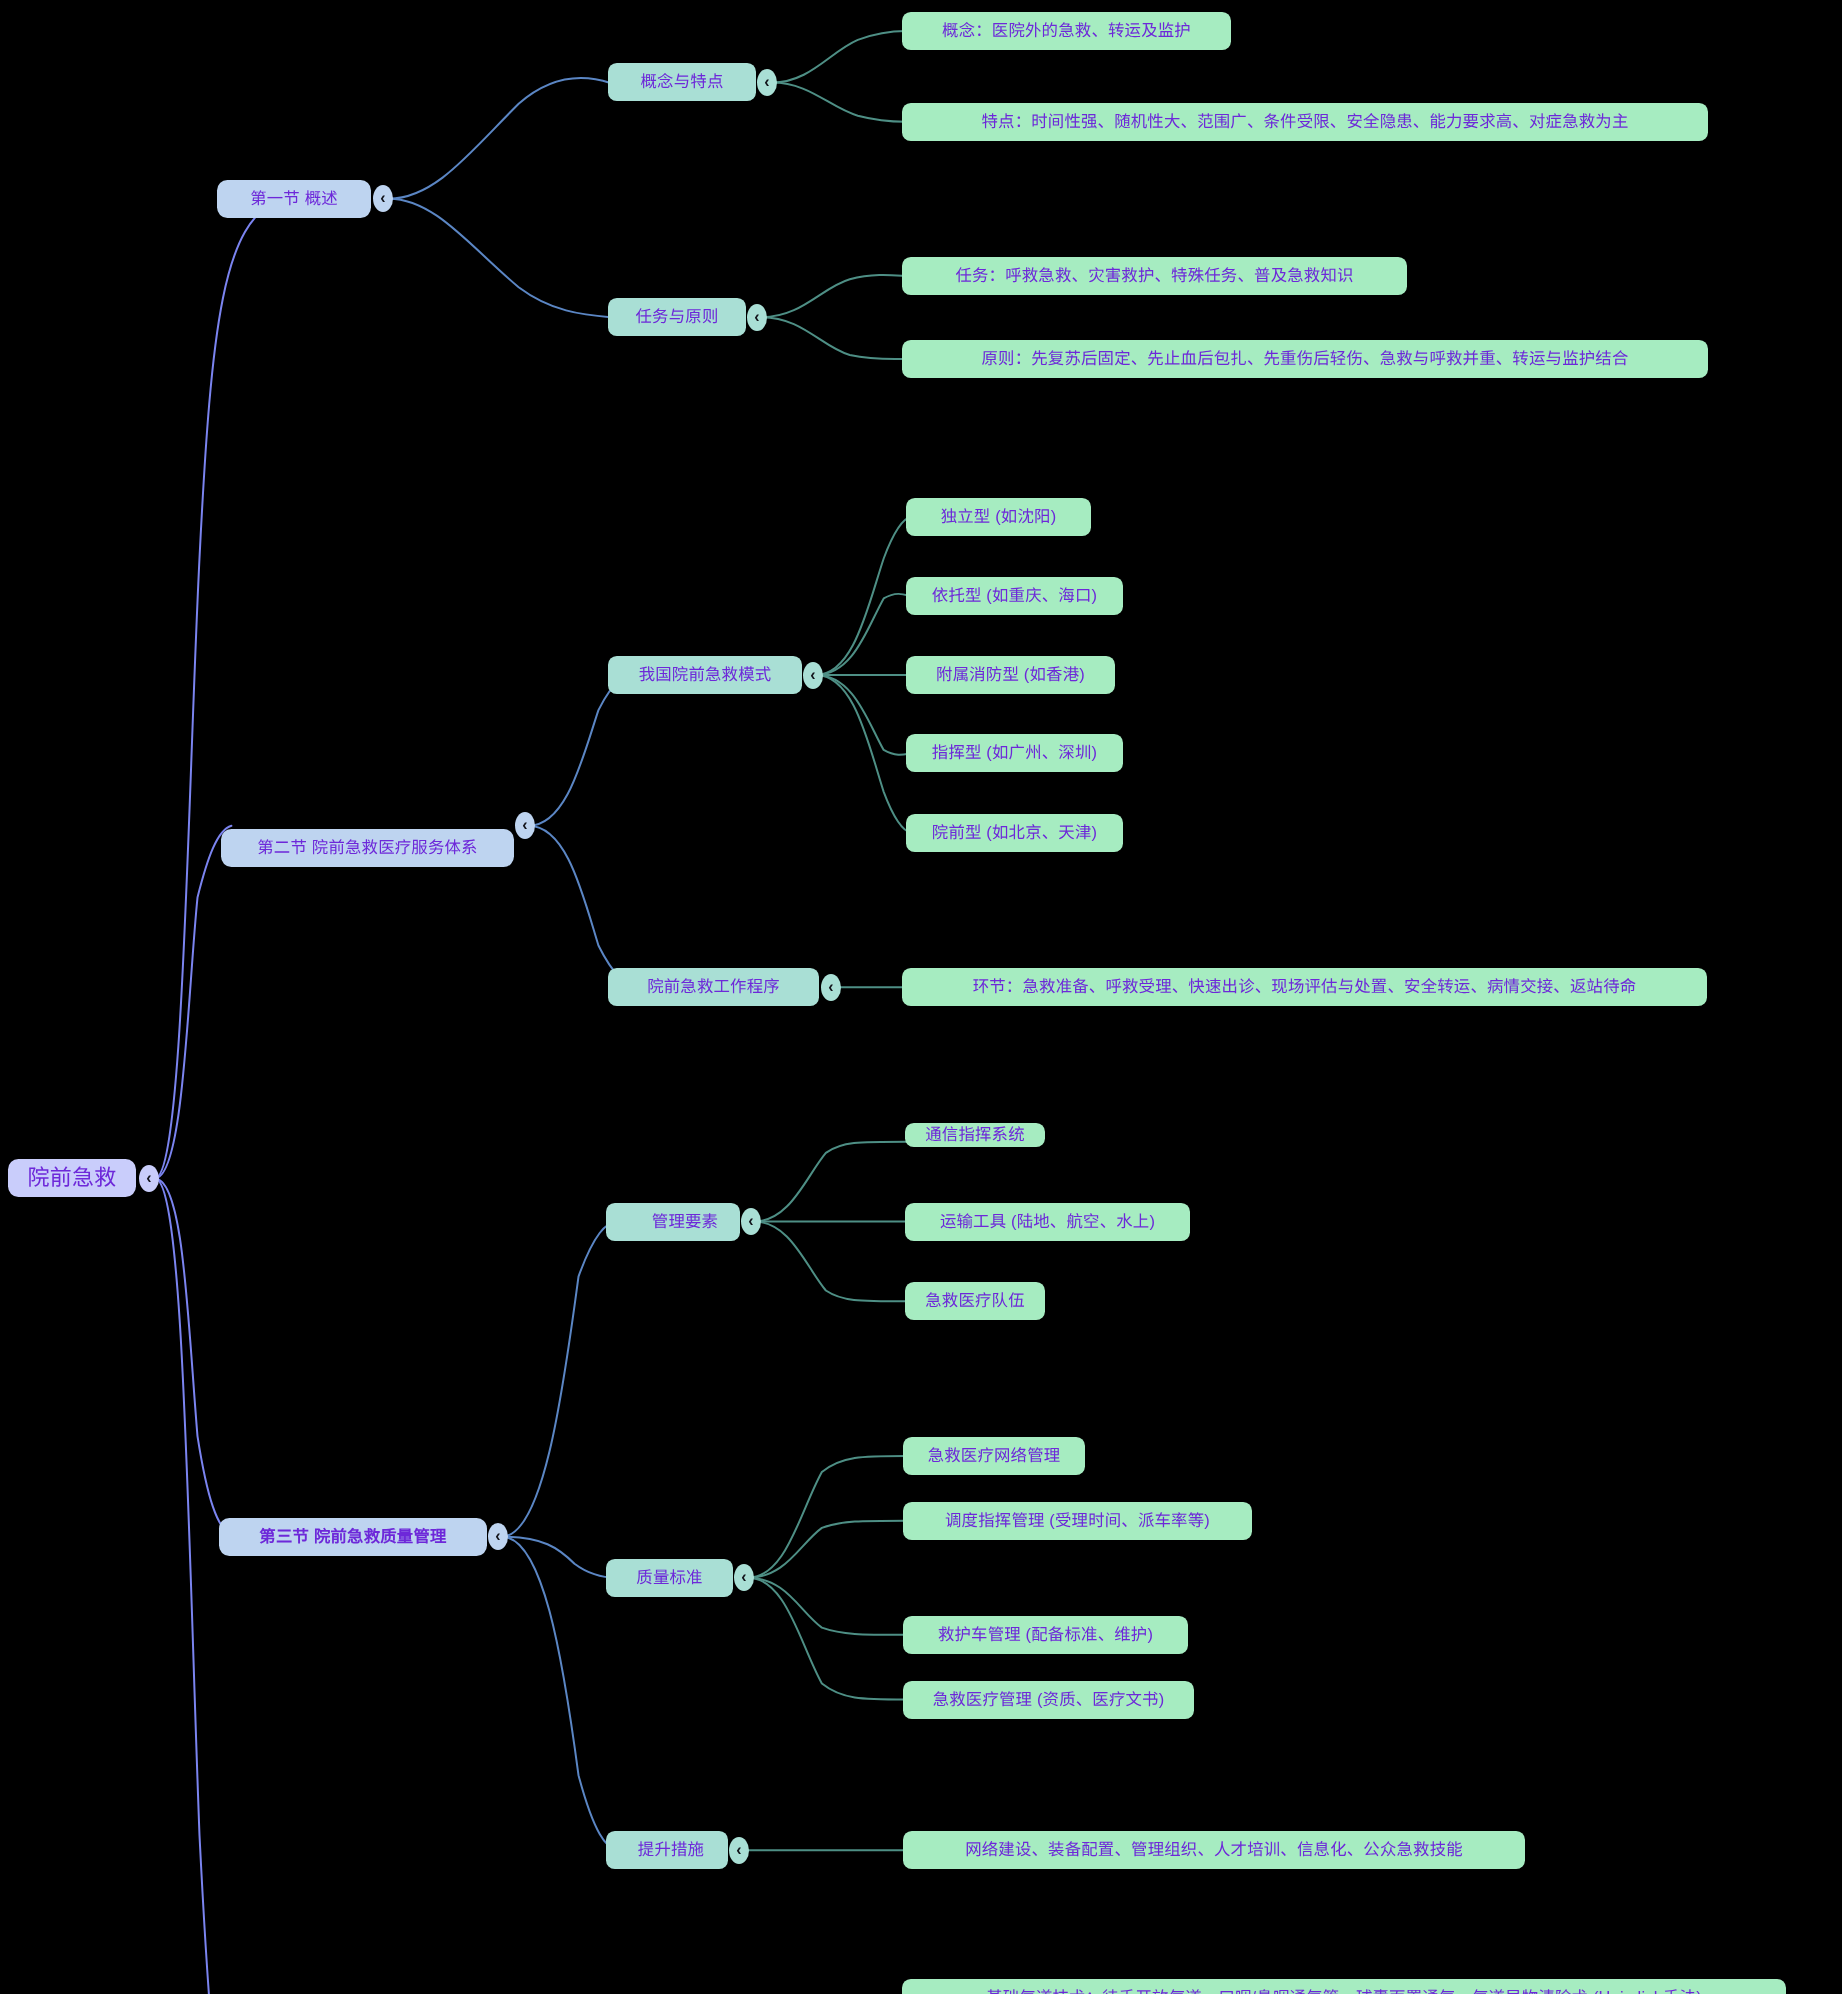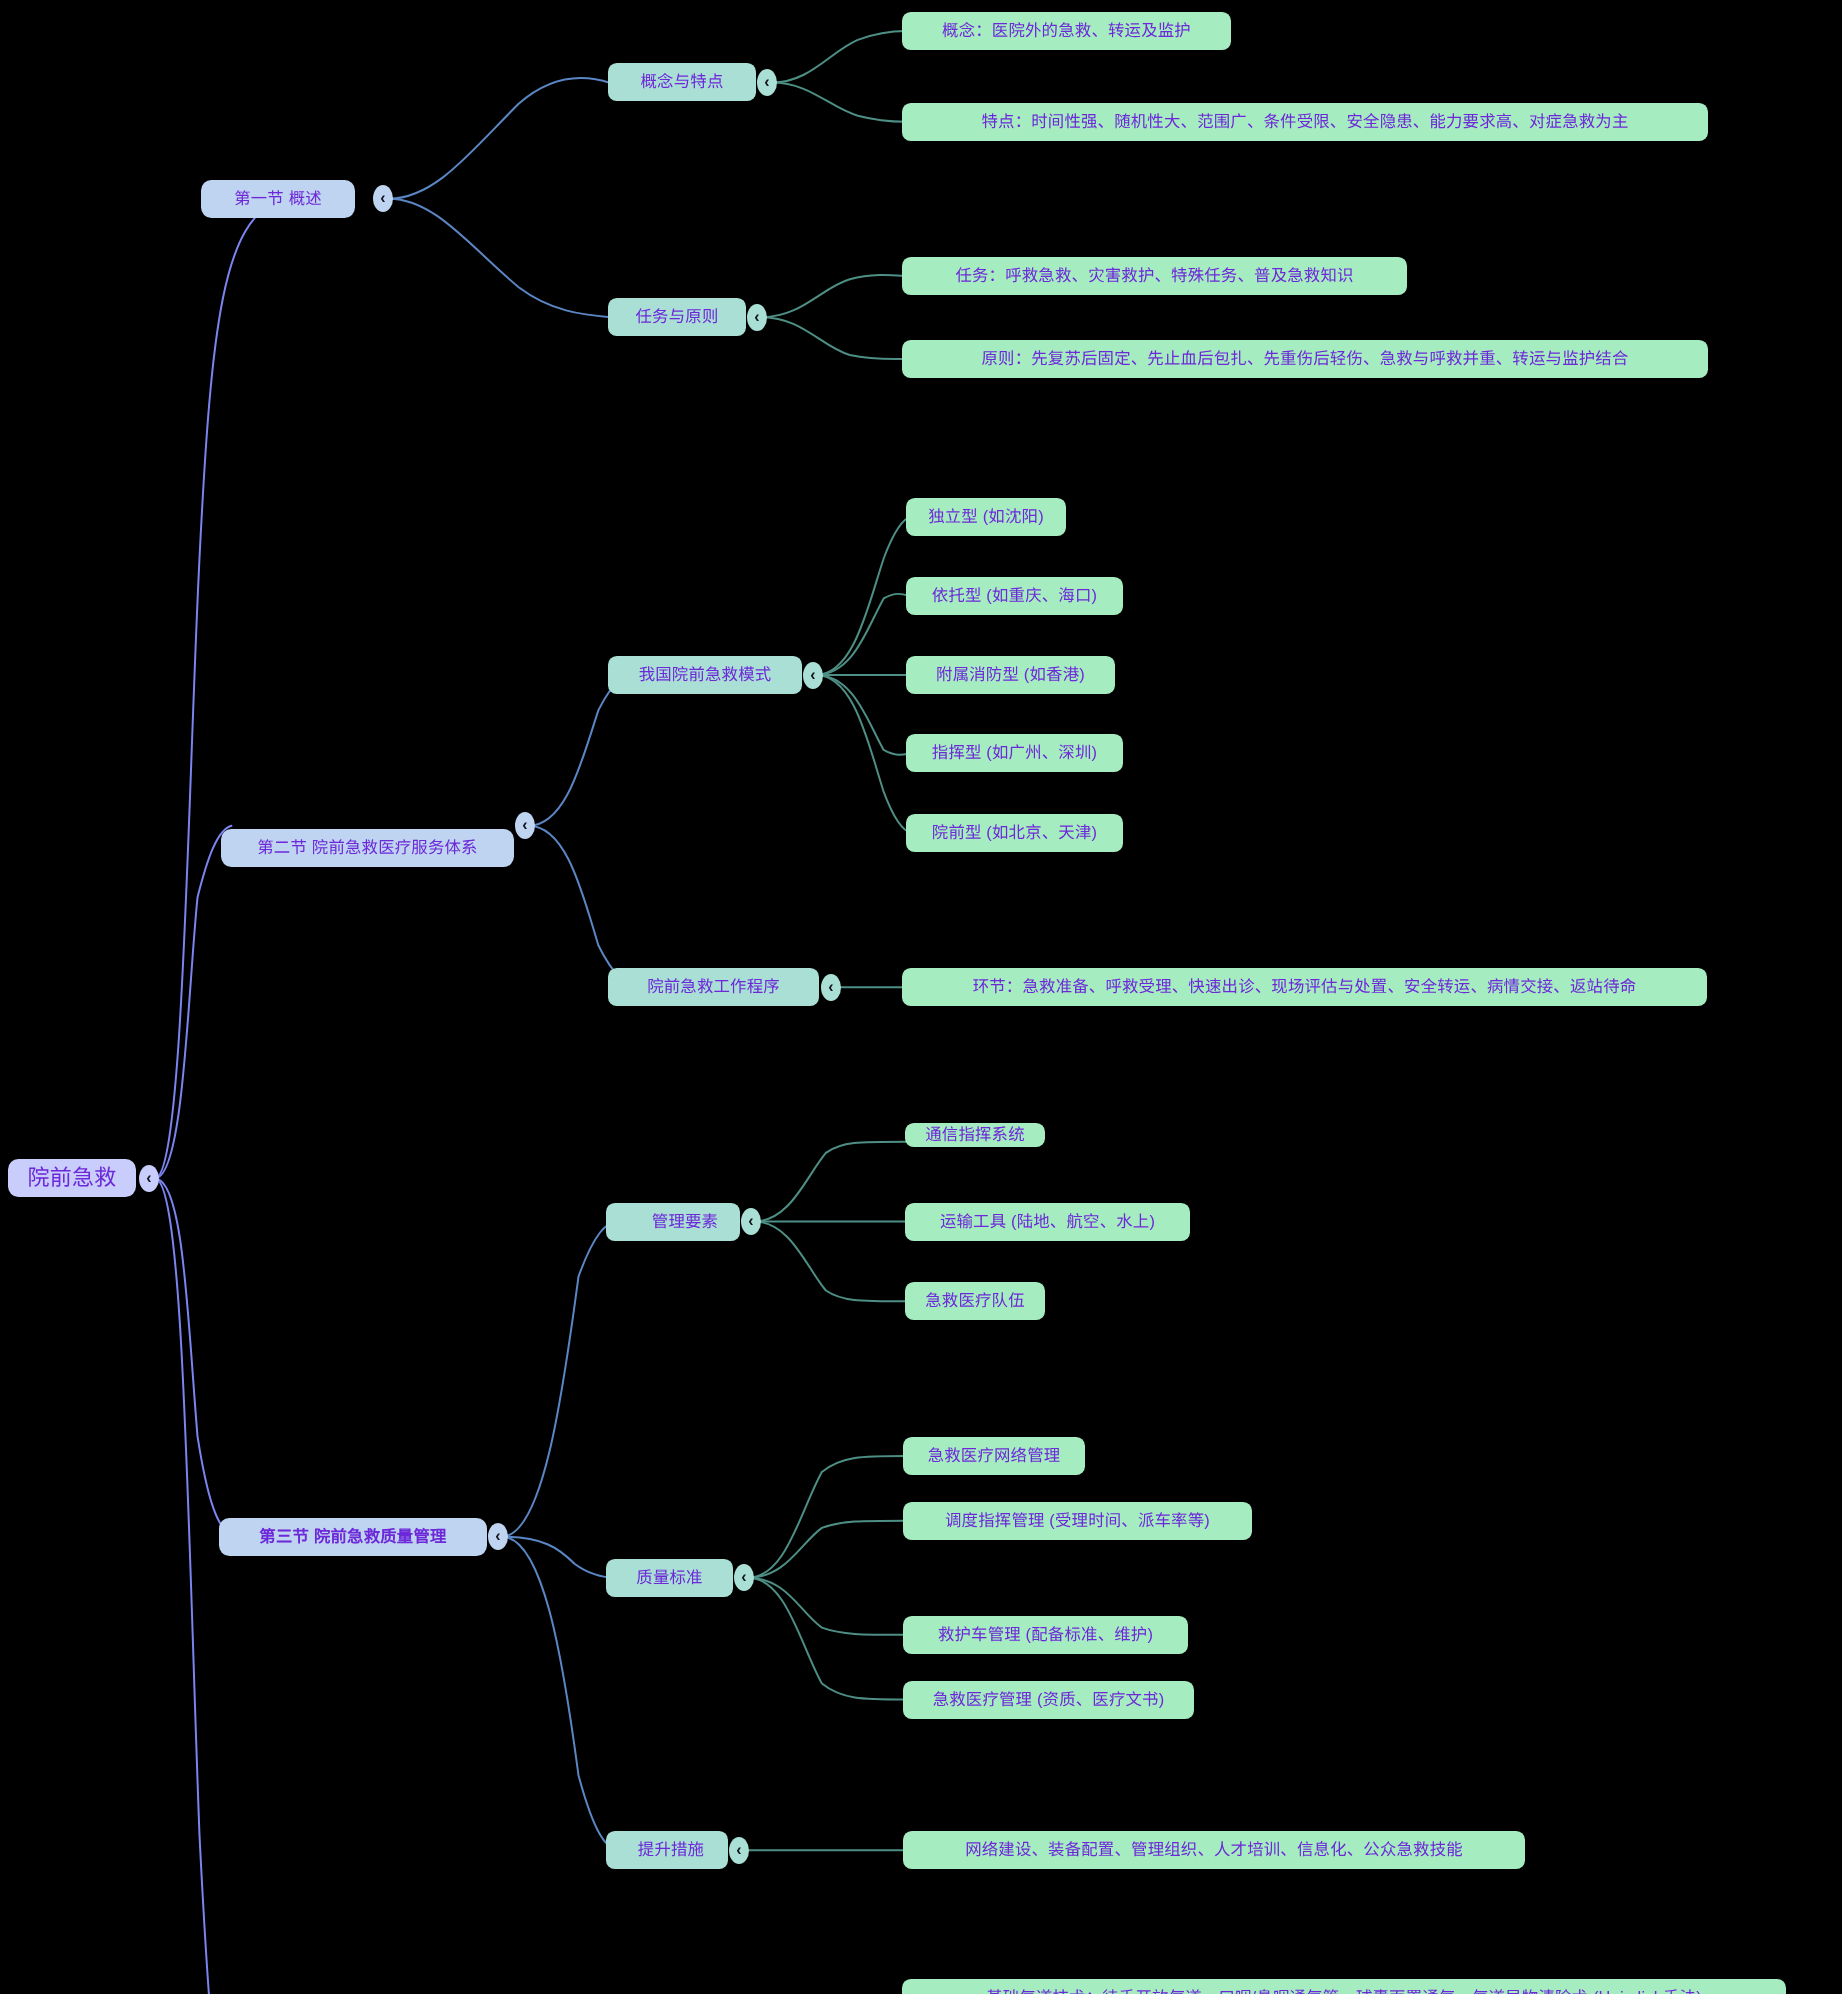--- a/index.html
+++ b/index.html
@@ -127,21 +127,21 @@
     </g>
   </svg>
 
   <div class="node node-root" style="left:8px;top:1159px;width:128px;height:38px;">
     <span>院前急救</span>
   </div>
   <div class="collapser c-root" style="left:139px;top:1165px;">
     <span class="cg">‹</span>
   </div>
 
-  <div class="node node-l1" style="left:201px;top:180px;width:154px;height:38px;">
+  <div class="node node-l1" style="left:217px;top:180px;width:154px;height:38px;">
     <span>第一节 概述</span>
   </div>
   <div class="collapser c-l1" style="left:373px;top:185px;">
     <span class="cg">‹</span>
   </div>
 
   <div class="node node-l2" style="left:608px;top:63px;width:148px;height:38px;">
     <span>概念与特点</span>
   </div>
   <div class="collapser c-l2" style="left:757px;top:69px;">
@@ -176,21 +176,21 @@
     <span class="cg">‹</span>
   </div>
 
   <div class="node node-l2" style="left:608px;top:656px;width:194px;height:38px;">
     <span>我国院前急救模式</span>
   </div>
   <div class="collapser c-l2" style="left:803px;top:662px;">
     <span class="cg">‹</span>
   </div>
 
-  <div class="node node-l3" style="left:906px;top:498px;width:160px;height:38px;">
+  <div class="node node-l3" style="left:906px;top:498px;width:185px;height:38px;">
     <span>独立型 (如沈阳)</span>
   </div>
   <div class="node node-l3" style="left:906px;top:577px;width:217px;height:38px;">
     <span>依托型 (如重庆、海口)</span>
   </div>
   <div class="node node-l3" style="left:906px;top:656px;width:209px;height:38px;">
     <span>附属消防型 (如香港)</span>
   </div>
   <div class="node node-l3" style="left:906px;top:734px;width:217px;height:38px;">
     <span>指挥型 (如广州、深圳)</span>

